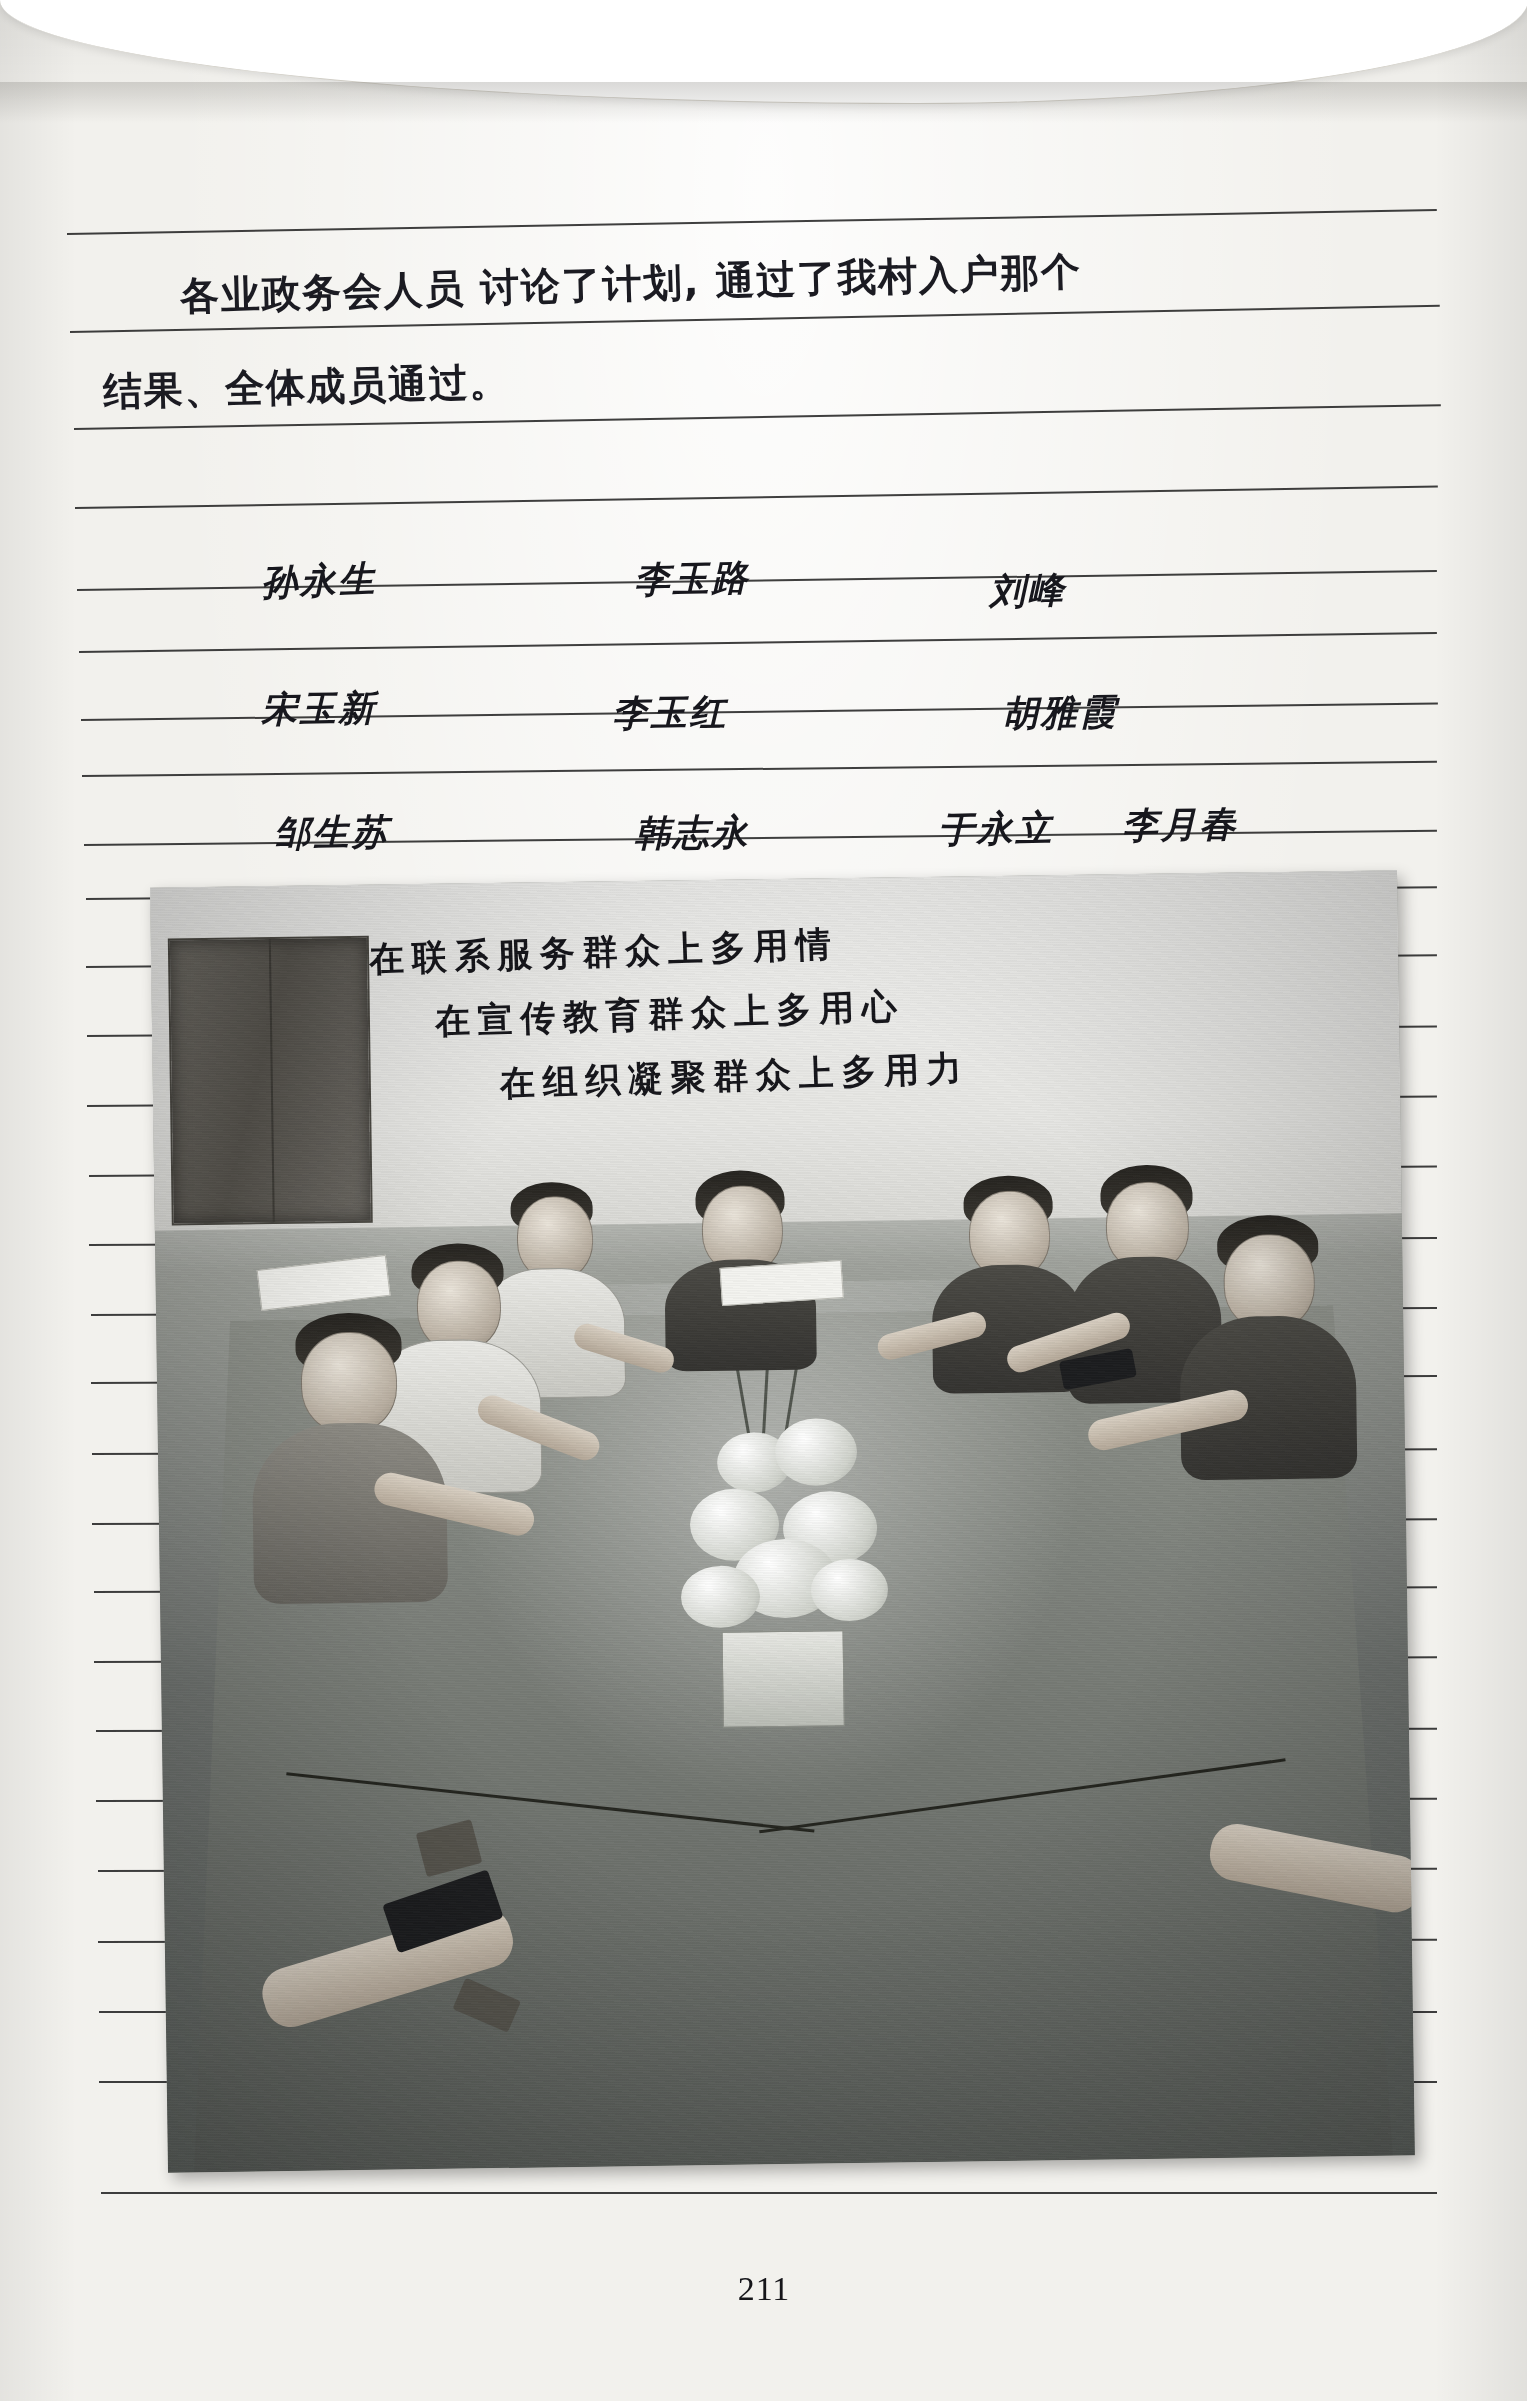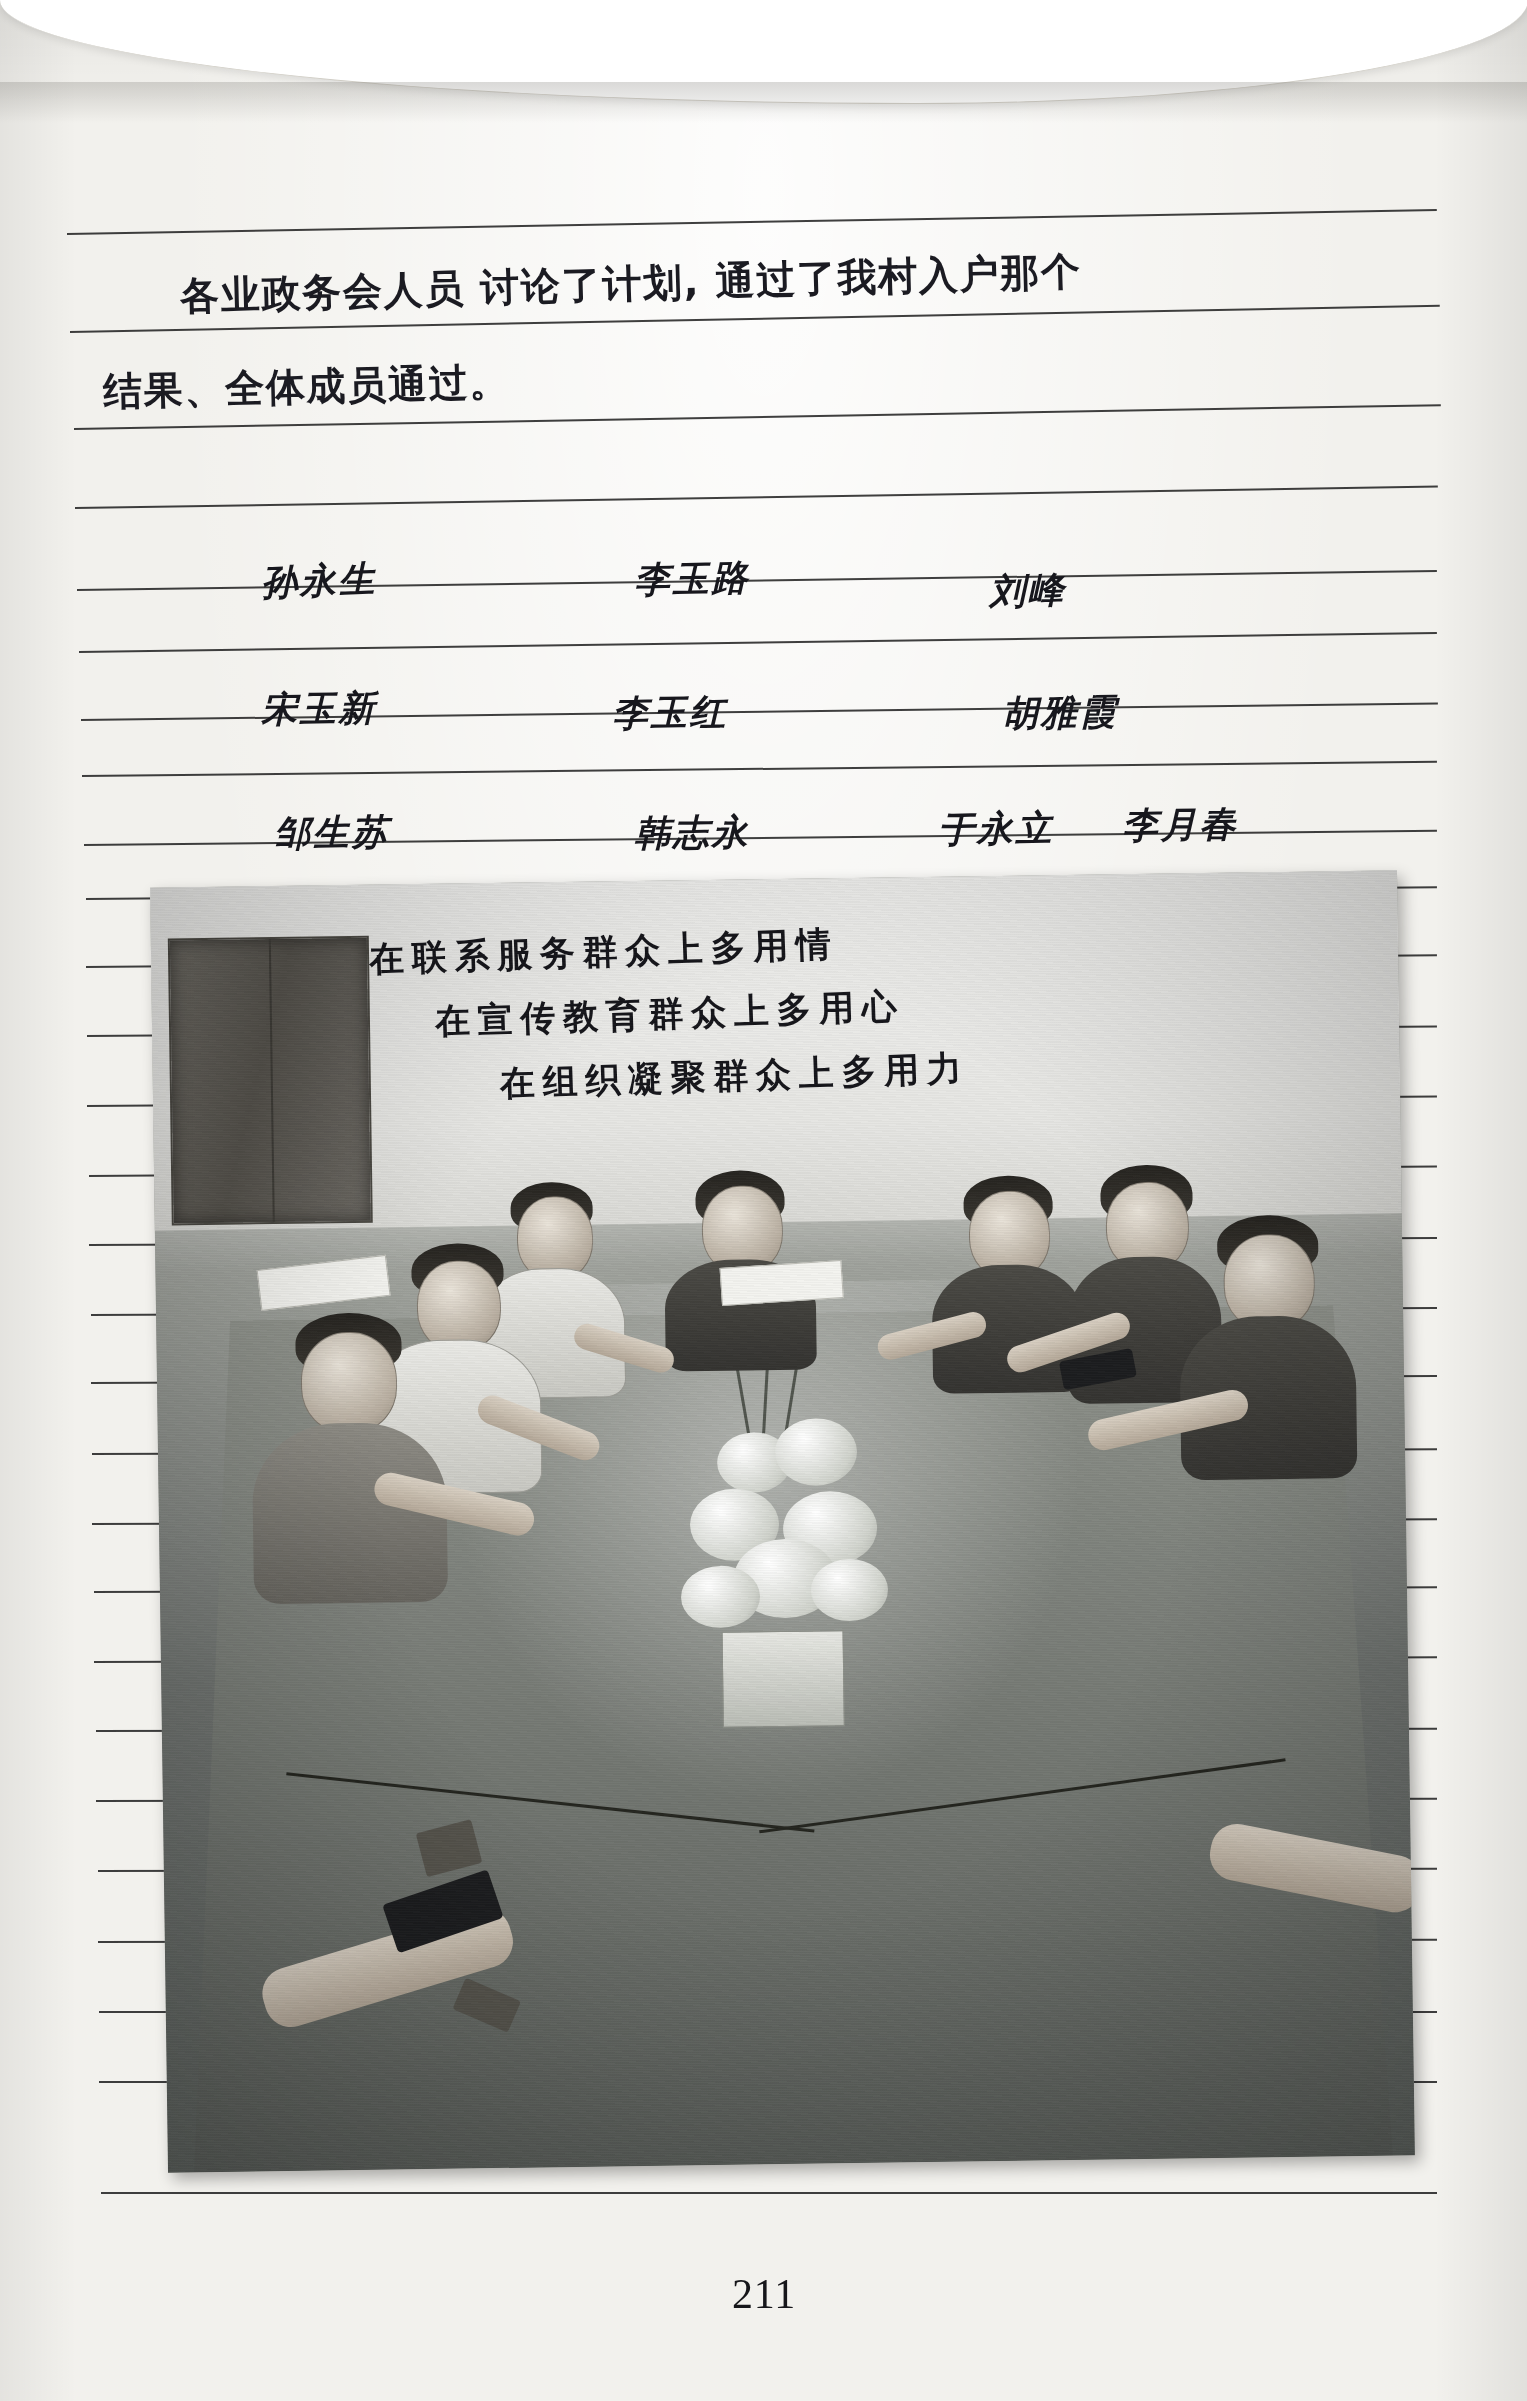--- a/index.html
+++ b/index.html
@@ -272,21 +272,21 @@
     opacity: 0.55;
     pointer-events: none;
   }
 
   .page-number {
     position: absolute;
     left: 0; right: 0;
     top: 2270px;
     text-align: center;
     font-family: "Liberation Serif", serif;
-    font-size: 42px;
+    font-size: 34px;
     color: #16161a;
     letter-spacing: 0.9px;
   }
 </style>
 </head>
 <body>
 
 <div class="page">
 
   <div class="paper-shade"></div>

